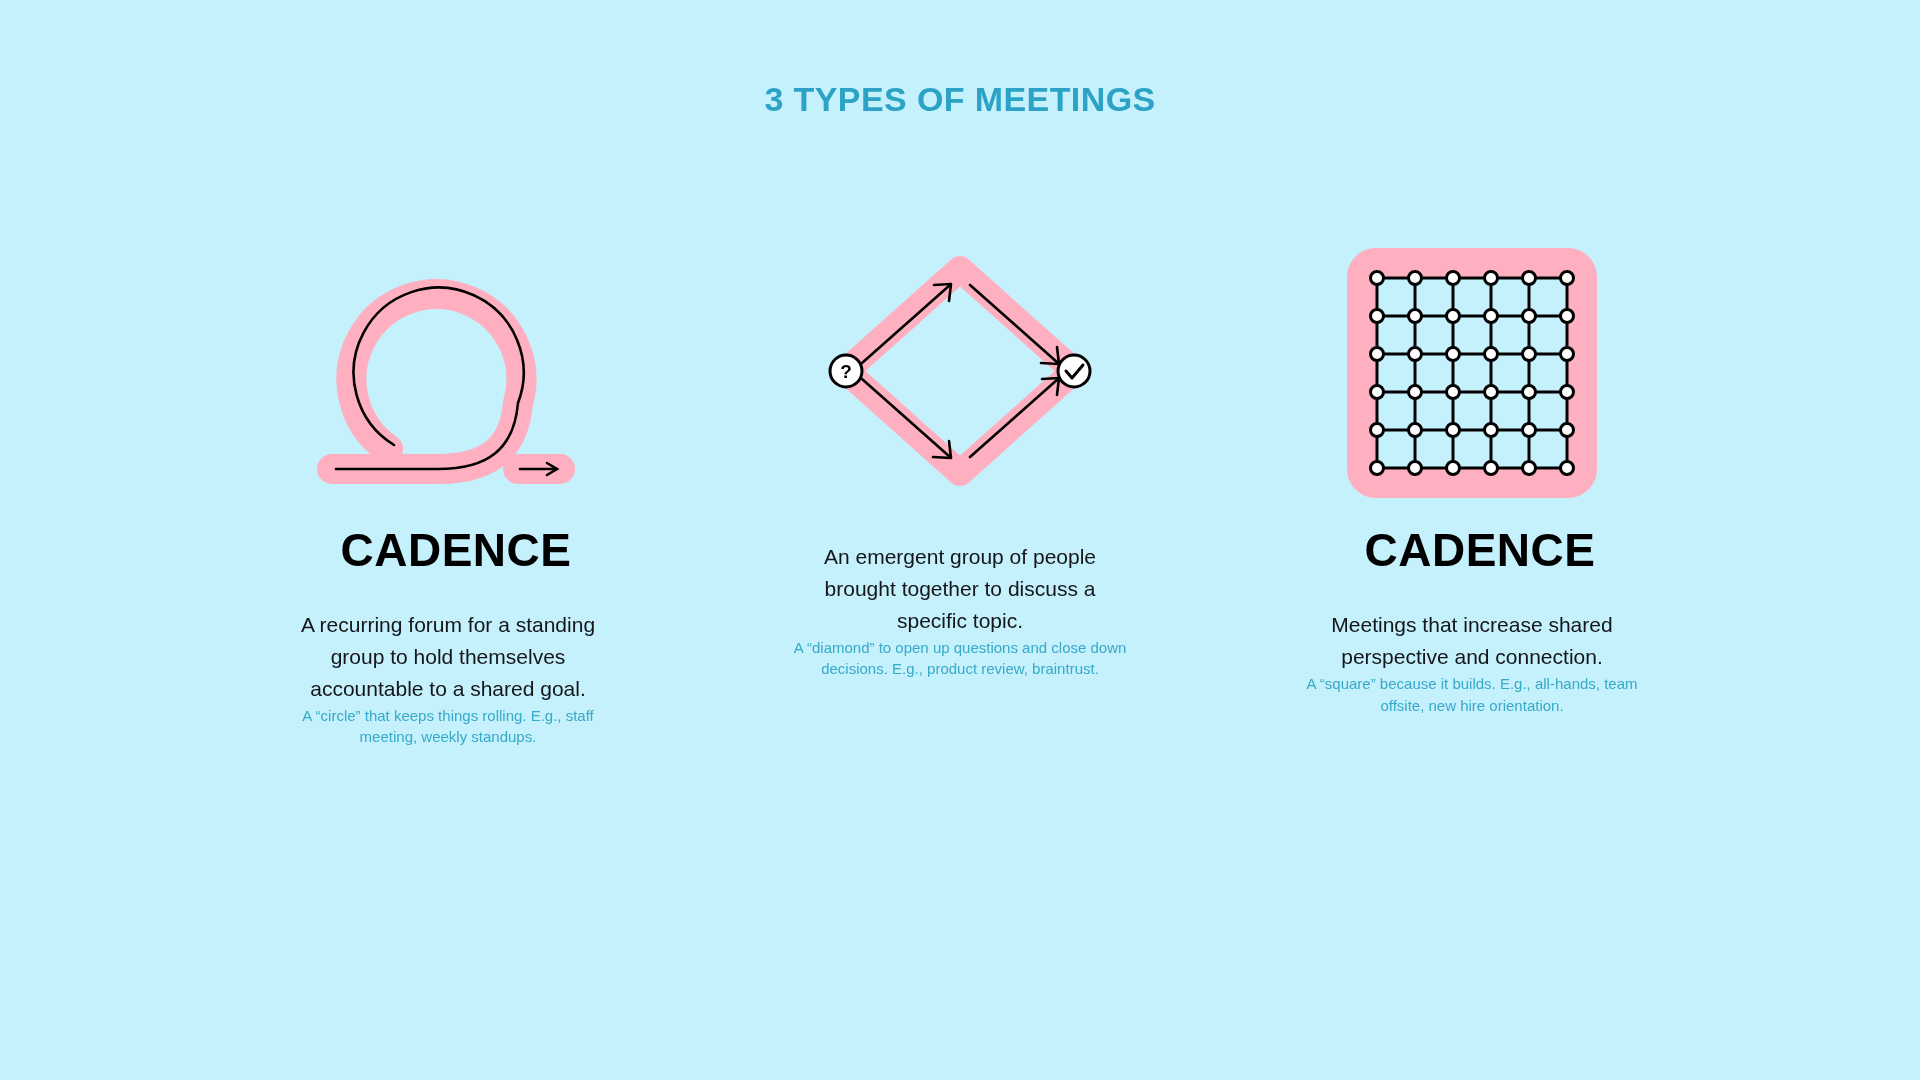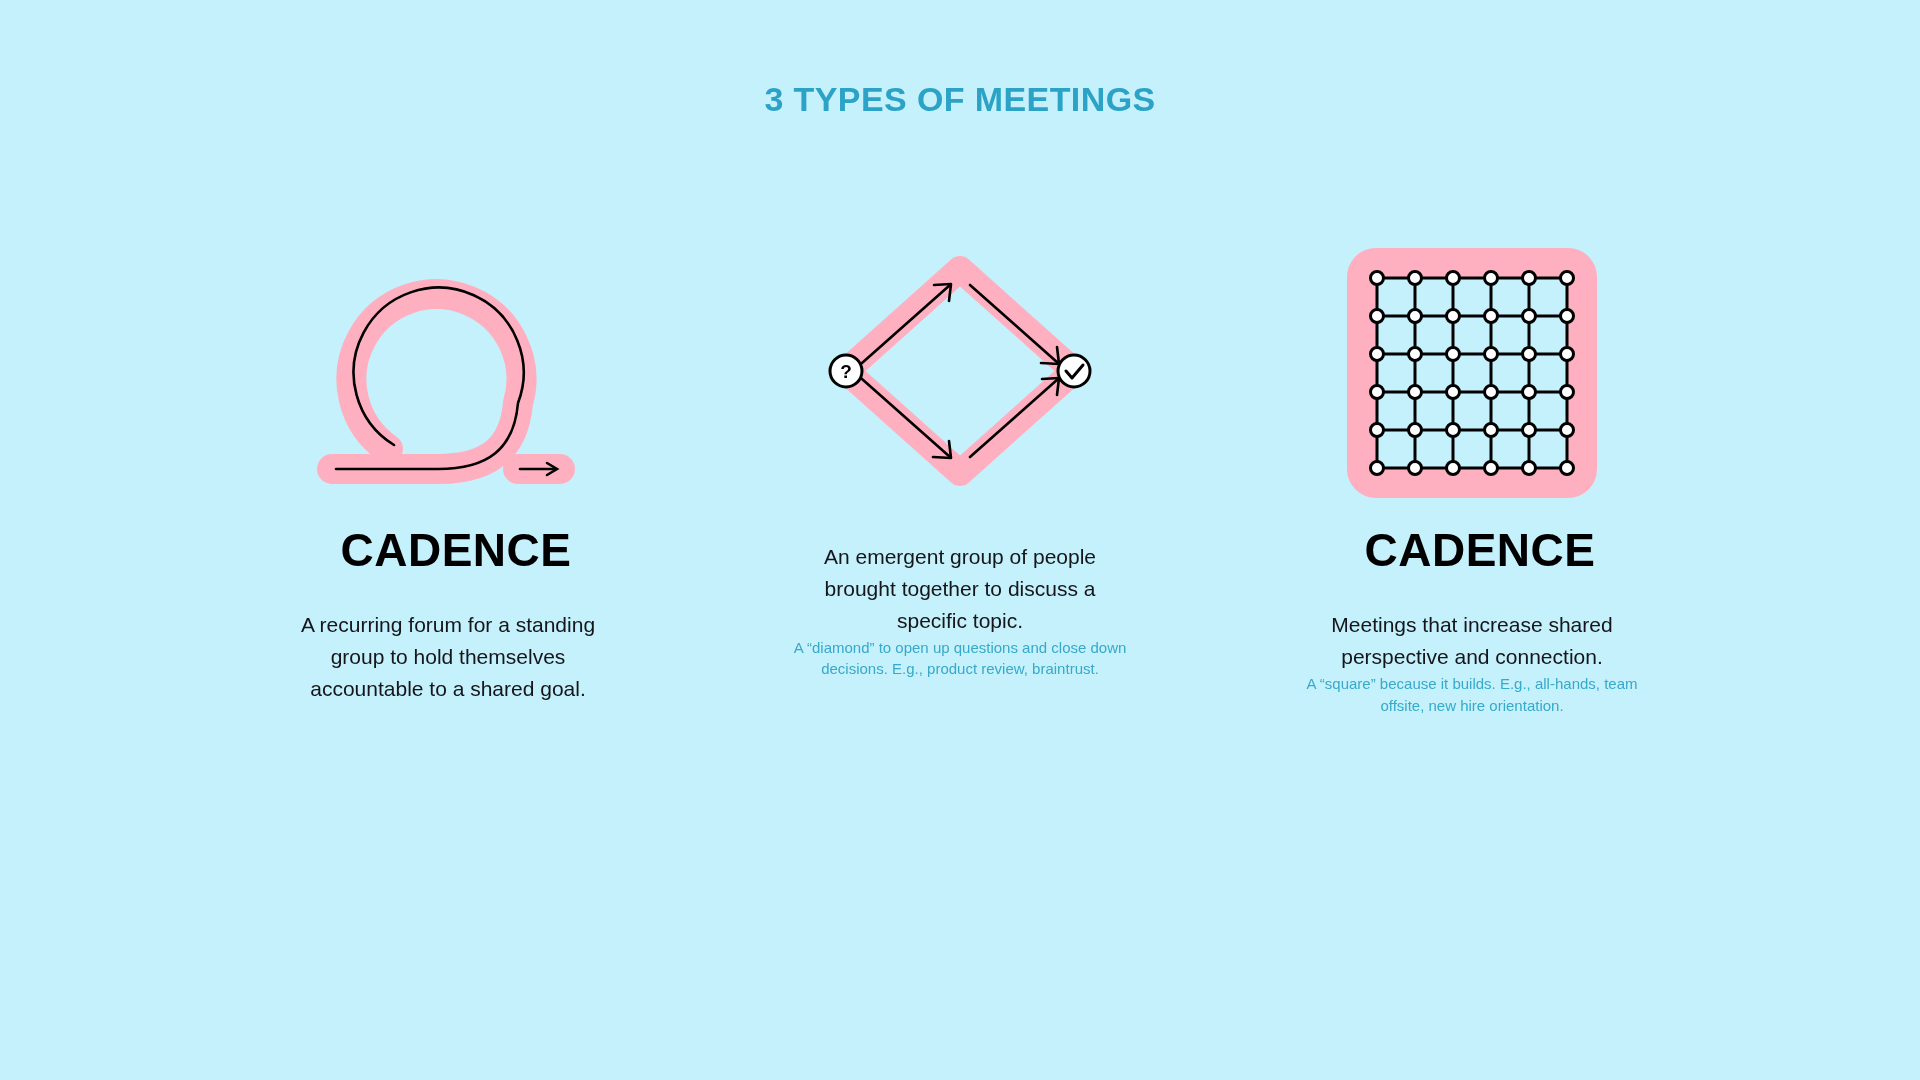--- a/index.html
+++ b/index.html
@@ -118,20 +118,21 @@
                      L 120 216
                      C 170 216 196 196 200 150
                      A 85 85 0 1 0 76 192"></path>
             <path d="M 202 216 L 238 216"></path>
             <path d="M 229 210 L 239 216 L 229 222"></path>
           </g>
         </svg>
       </div>
       <div class="card-title">CADENCE</div>
       <div class="card-desc">A recurring forum for a standing group to hold themselves accountable to a shared goal.</div>
+      <div class="card-note">A “circle” that keeps things rolling. E.g., staff meeting, weekly standups.</div>
     </div>
 
     <div class="column">
       <div class="icon-wrap">
         <svg width="260" height="240" viewBox="0 0 260 240" aria-hidden="true">
 
           <path d="M 130 16 L 244 118 L 130 220 L 16 118 Z" fill="none" stroke="#ffb0c0" stroke-width="26" stroke-linejoin="round" stroke-linecap="round"></path>
 
           <g fill="none" stroke="#000000" stroke-width="2.6" stroke-linecap="round" stroke-linejoin="round">
 

